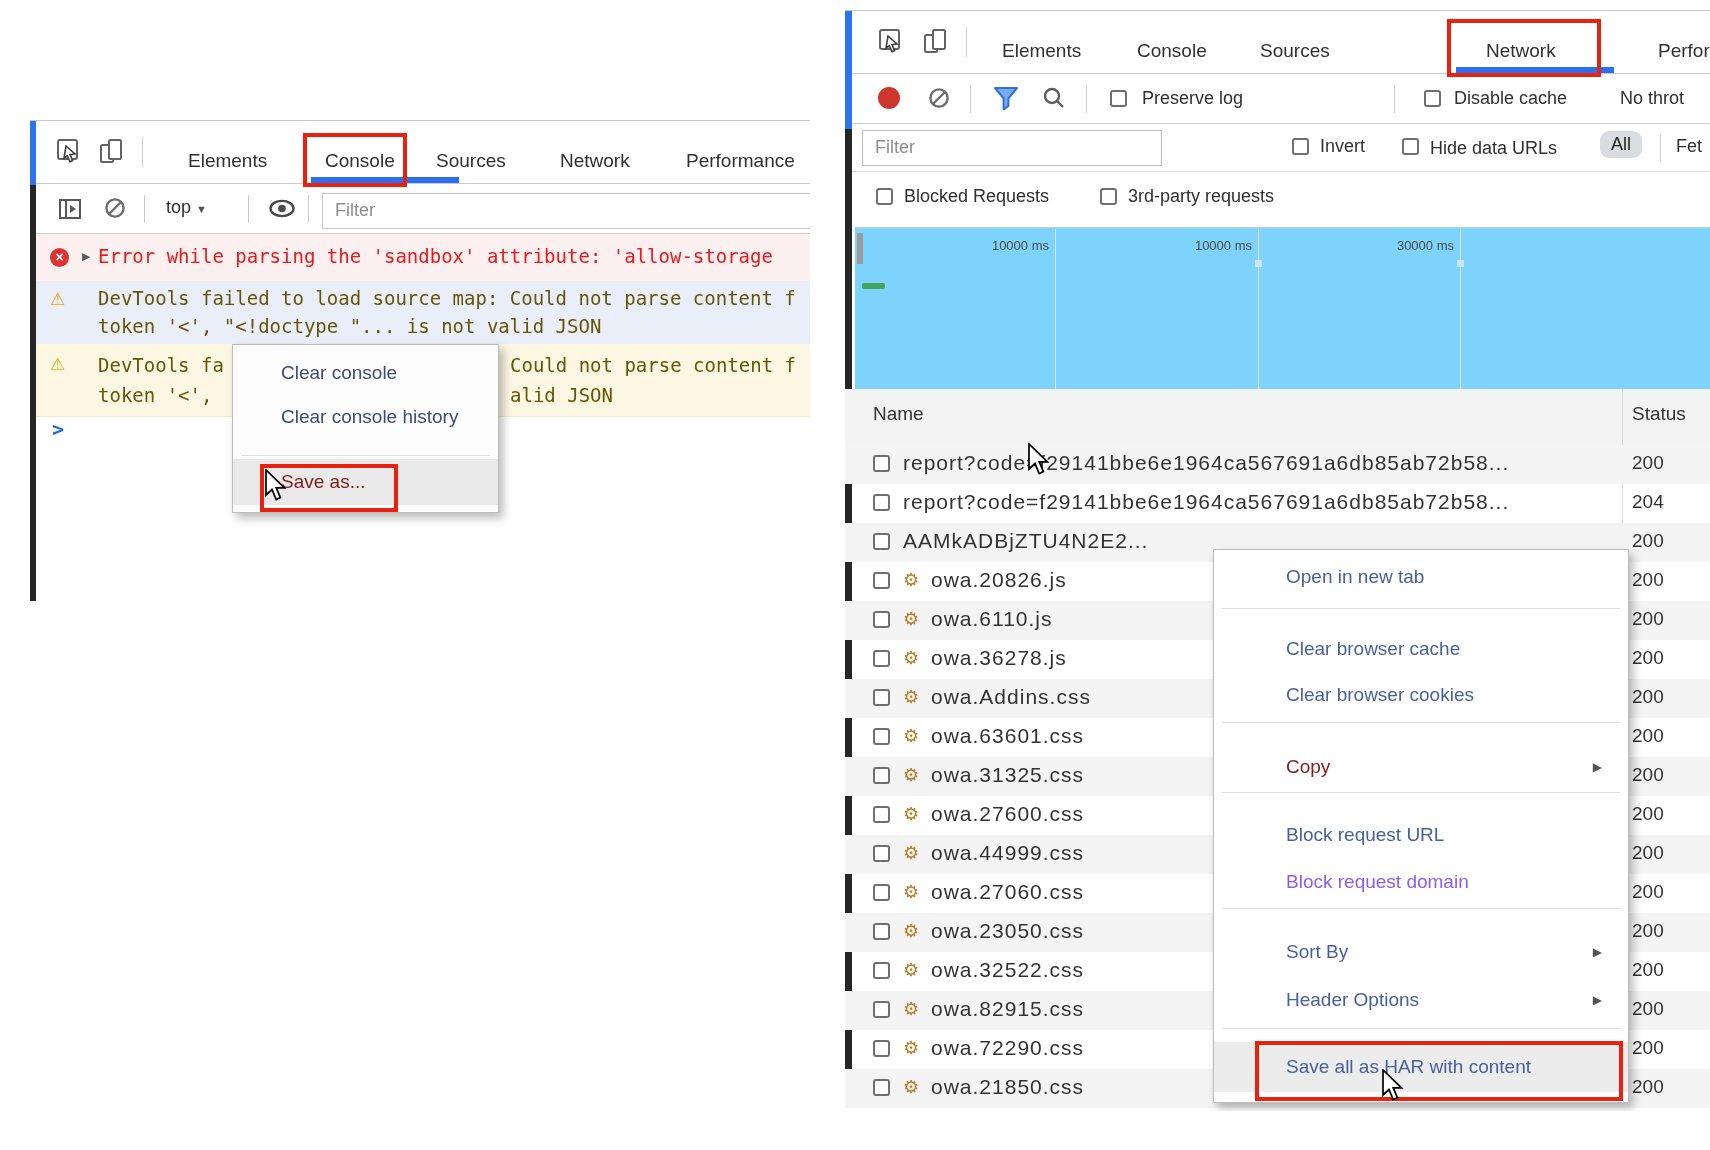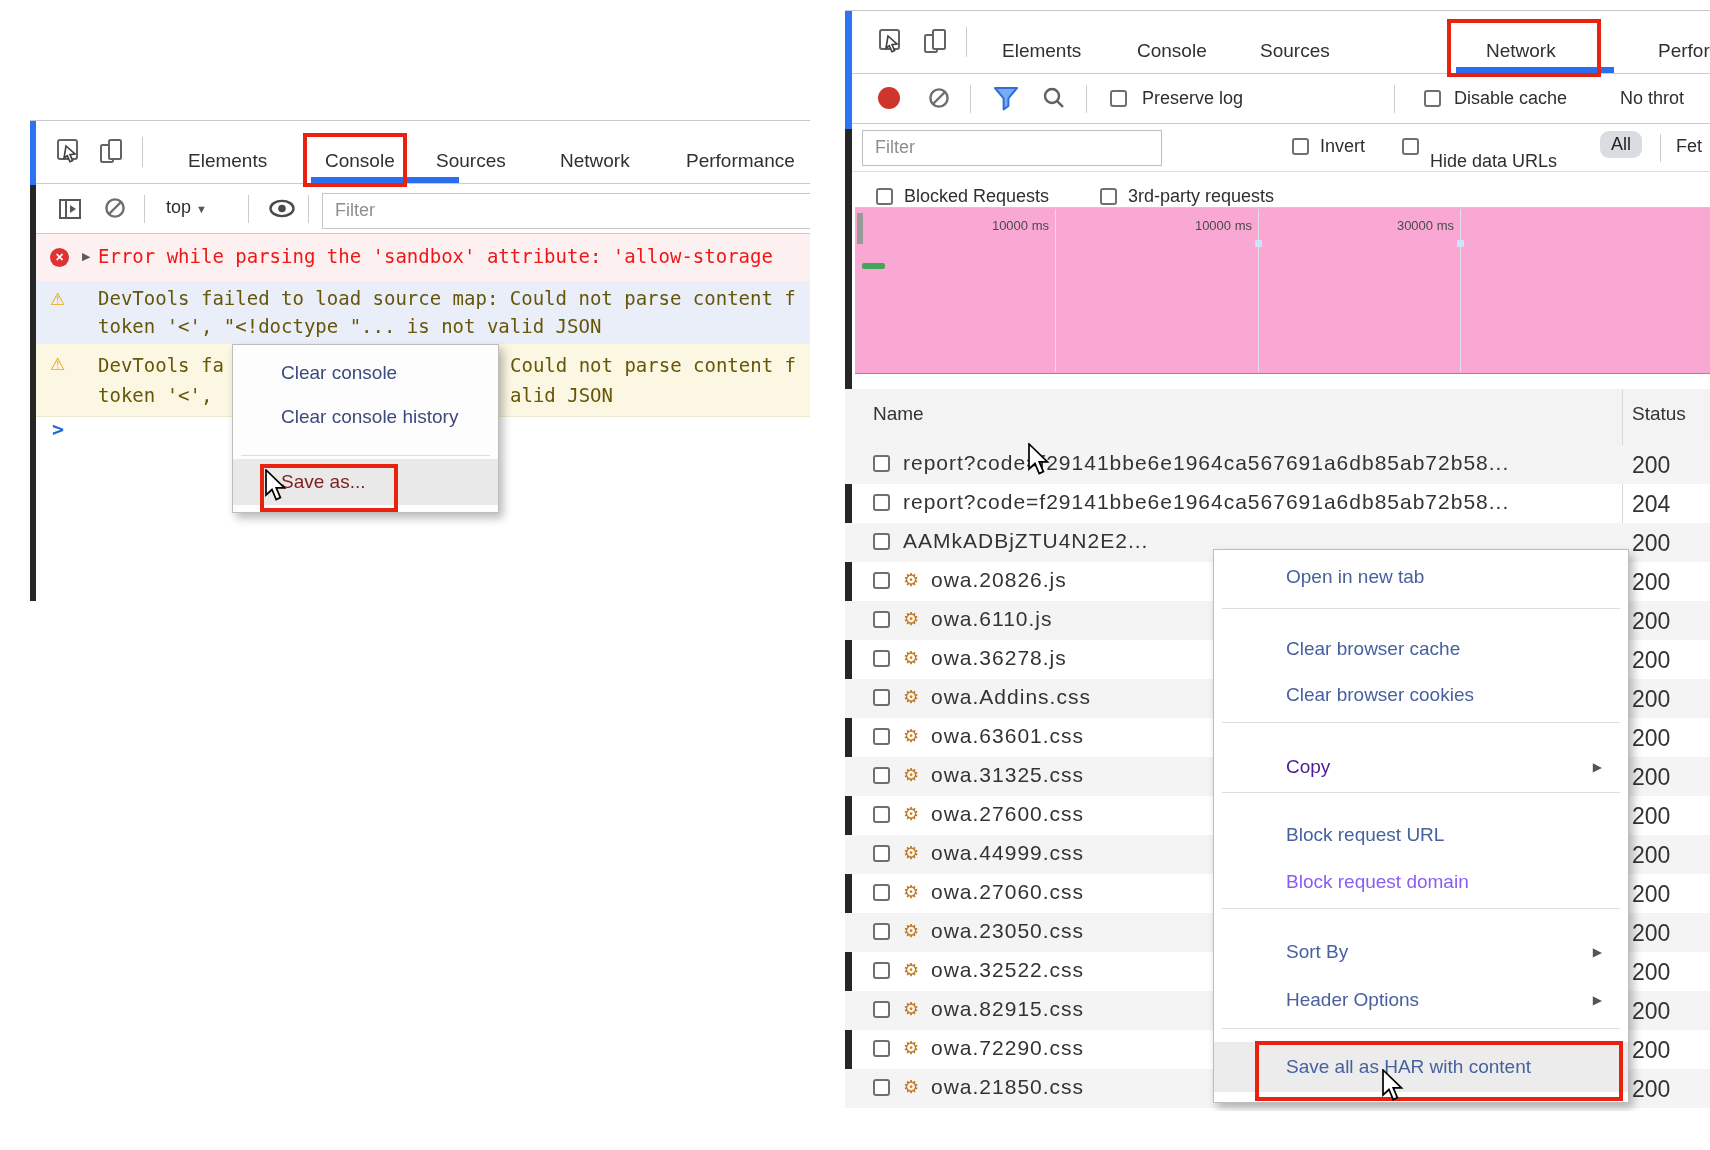--- a/index.html
+++ b/index.html
@@ -17,21 +17,21 @@
   .mono{font-family:"DejaVu Sans Mono", monospace;}
   .menu{position:absolute;background:#fdfdfd;border:1px solid #bdbdbd;box-shadow:4px 5px 9px rgba(0,0,0,.28);z-index:40;}
   .mi{position:absolute;left:0;width:100%;height:44px;line-height:44px;font-size:19px;white-space:nowrap;}
   .msep{position:absolute;left:8px;right:8px;height:1px;background:#dedede;}
   .net-row{position:absolute;left:0;width:865px;height:39px;}
   .net-row.odd{background:#f4f4f4;}
   .row-cbx{position:absolute;left:28px;top:10px;}
   .gear{position:absolute;left:58px;top:7px;font-size:18px;color:#c07c25;}
   .nm{position:absolute;left:58px;top:6px;font-size:21px;letter-spacing:1px;color:#333;white-space:nowrap;}
   .nm.with-icon{left:86px;}
-  .st{position:absolute;left:787px;top:7px;font-size:23px;color:#333;}
+  .st{position:absolute;left:787px;top:7px;font-size:19px;color:#333;}
   .cursor{z-index:60;}
   .tick{position:absolute;width:90px;text-align:right;font-size:13px;color:#4a4a4a;}
   .gridline{position:absolute;top:1px;bottom:1px;width:1px;background:#e2e2e2;}
   .warn-ico{font-size:17px;color:#eba812;}
   .err-ico{position:absolute;width:19px;height:19px;border-radius:50%;background:#df3333;color:#fff;
     font-size:11px;font-weight:bold;text-align:center;line-height:19px;}
   .arrow-r{position:absolute;right:26px;font-size:12px;color:#555;}
 </style>
 </head>
 <body>
@@ -194,34 +194,34 @@
     <span class="abs lbl" style="left:768px;top:15px;">No throt</span>
   </div>
 
   <div class="abs" style="left:7px;top:112px;right:0;height:48px;border-bottom:1px solid #ddd;">
     <div class="abs" style="left:10px;top:7px;width:298px;height:34px;border:1px solid #bdbdbd;background:#fff;">
       <span class="abs" style="left:12px;top:6px;font-size:18px;color:#8e8e8e;">Filter</span>
     </div>
     <span class="cbx abs" style="left:440px;top:15px;"></span>
     <span class="abs lbl" style="left:468px;top:13px;">Invert</span>
     <span class="cbx abs" style="left:550px;top:15px;"></span>
-    <span class="abs lbl" style="left:578px;top:28px;">Hide data URLs</span>
+    <span class="abs lbl" style="left:578px;top:15px;">Hide data URLs</span>
     <span class="abs" style="left:748px;top:8px;padding:3px 11px;background:#d9dce1;border-radius:9px;font-size:18px;color:#222;">All</span>
     <div class="abs vdiv" style="left:808px;top:11px;height:28px;"></div>
     <span class="abs lbl" style="left:824px;top:13px;">Fet</span>
   </div>
 
   <div class="abs" style="left:7px;top:160px;right:0;height:53px;padding-left:14px;">
     <span class="cbx abs" style="left:24px;top:17px;"></span>
     <span class="abs lbl" style="left:52px;top:15px;">Blocked Requests</span>
     <span class="cbx abs" style="left:248px;top:17px;"></span>
     <span class="abs lbl" style="left:276px;top:15px;">3rd-party requests</span>
   </div>
 
-  <div class="abs" style="left:10px;top:196px;width:855px;height:165px;border-top:1px solid #ccc;border-bottom:1px solid #f97316;background:#f9a8d4;">
+  <div class="abs" style="left:10px;top:216px;width:855px;height:165px;border-top:1px solid #ccc;border-bottom:1px solid #f97316;background:#7dd3fc;">
     <div class="gridline" style="left:200px;"></div>
     <div class="gridline" style="left:403px;"></div>
     <div class="gridline" style="left:605px;"></div>
     <span class="tick" style="left:104px;top:10px;">10000 ms</span>
     <span class="tick" style="left:307px;top:10px;">10000 ms</span>
     <span class="tick" style="left:509px;top:10px;">30000 ms</span>
     <div class="abs" style="left:2px;top:5px;width:6px;height:31px;background:#9a9a9a;"></div>
     <div class="abs" style="left:7px;top:55px;width:23px;height:6px;background:#44a45c;border-radius:2px;"></div>
     <div class="abs" style="left:400px;top:32px;width:7px;height:7px;background:#cfe3f6;"></div>
     <div class="abs" style="left:602px;top:32px;width:7px;height:7px;background:#cfe3f6;"></div>
@@ -347,21 +347,21 @@
     </div>
     <div class="msep" style="top:58px;"></div>
     <div class="mi" style="top:77px;">
       <span style="margin-left:72px;color:#47619f;">Clear browser cache</span>
     </div>
     <div class="mi" style="top:123px;">
       <span style="margin-left:72px;color:#47619f;">Clear browser cookies</span>
     </div>
     <div class="msep" style="top:172px;"></div>
     <div class="mi" style="top:195px;">
-      <span style="margin-left:72px;color:#4c1d95;">Copy</span>
+      <span style="margin-left:72px;color:#7f1d1d;">Copy</span>
       <span class="arrow-r">▶</span>
     </div>
     <div class="msep" style="top:242px;"></div>
     <div class="mi" style="top:263px;">
       <span style="margin-left:72px;color:#47619f;">Block request URL</span>
     </div>
     <div class="mi" style="top:310px;">
       <span style="margin-left:72px;color:#8b5cf6;">Block request domain</span>
     </div>
     <div class="msep" style="top:358px;"></div>

